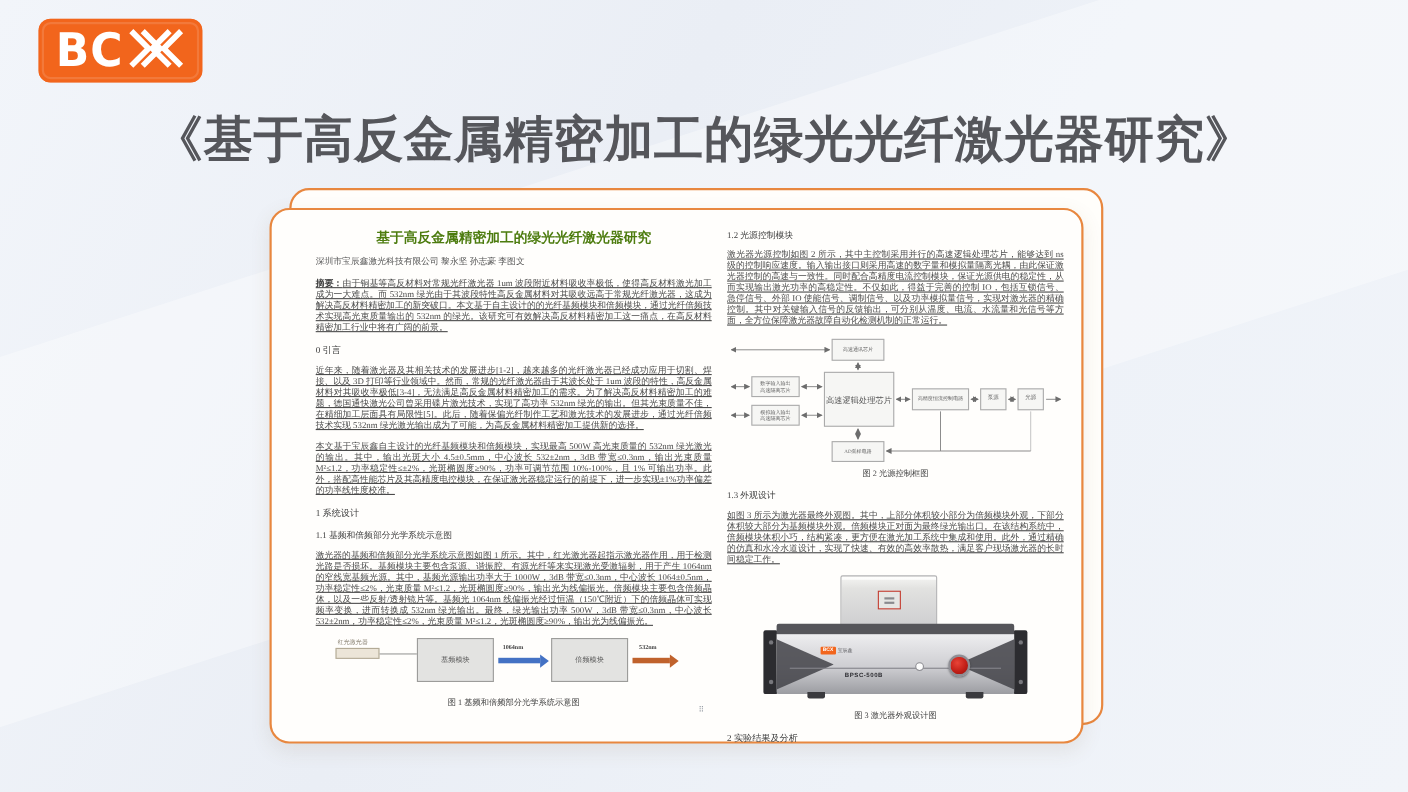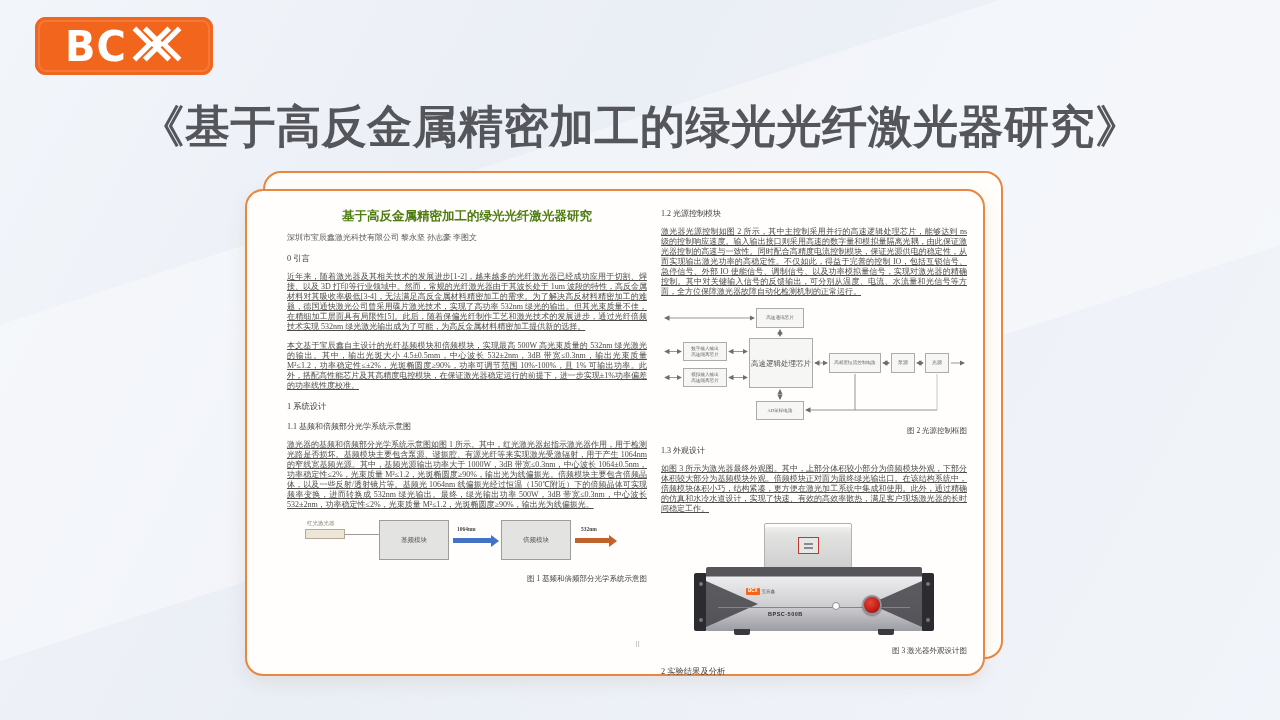--- a/index.html
+++ b/index.html
@@ -6,21 +6,21 @@
   html,body { width:1280px; height:720px; overflow:hidden; }
   body {
     font-family:"Liberation Sans", sans-serif;
     background:linear-gradient(118deg,#f2f5fa 0%,#eaeef5 40%,#eef2f8 70%,#f1f4f9 100%);
     position:relative; color:#4a4a4a;
   }
   .bg-stripe { position:absolute; left:-220px; top:120px; width:1750px; height:320px;
     background:rgba(255,255,255,0.35); transform:rotate(-18deg); pointer-events:none; }
 
   
-  .logo { position:absolute; left:35px; top:17px; width:178px; height:58px;
+  .logo { position:absolute; left:35px; top:17px; width:149px; height:58px;
     background:#f2651c; border-radius:11px; display:flex; align-items:center;
     justify-content:center; gap:4px; box-shadow:inset 0 0 0 3px #f2651c, inset 0 0 0 5px #ffffff22; }
   .logo-text { color:#fff; font-weight:bold; font-size:40px; letter-spacing:1px;
     font-family:"DejaVu Sans", sans-serif; line-height:1; transform:scaleY(1.05); }
   .logo-mark { display:block; }
 
   
   .slide-title { position:absolute; top:97px; left:0; width:1280px; text-align:center;
     font-size:45px; font-weight:bold; color:#55565b; letter-spacing:0.5px;
     font-family:"Liberation Sans", sans-serif; }
@@ -55,21 +55,21 @@
   .fig1-box1 { left:82px; } .fig1-box2 { left:204px; }
   .h-arrow { position:absolute; height:5px; }
   .h-arrow::after { content:""; position:absolute; right:-8px; top:-3.5px;
     border-left:8px solid; border-top:6px solid transparent; border-bottom:6px solid transparent; }
   .arrow-blue { left:156px; top:18px; width:38px; background:#4472c4; }
   .arrow-blue::after { border-left-color:#4472c4; }
   .arrow-orange { left:278px; top:18px; width:34px; background:#c0622c; }
   .arrow-orange::after { border-left-color:#c0622c; }
   .arrow-label { position:absolute; top:6px; font-size:5.5px; color:#444; font-weight:bold; }
   .lbl-1064 { left:160px; } .lbl-532 { left:284px; }
-  .fig-caption { font-size:7.5px; color:#3d3d3d; text-align:right; margin-bottom:8px; }
+  .fig-caption { font-size:7.5px; color:#3d3d3d; text-align:center; margin-bottom:8px; }
 
   
   .fig2 { position:relative; width:305px; height:118px; margin:4px 0 2px;text-decoration:underline; }
   .f2-box { position:absolute; background:#f6f6f4; border:1px solid #ababab;
     display:flex; flex-direction:column; align-items:center; justify-content:center;
     font-size:4.6px; color:#666; line-height:1.2; text-align:center; }
   .f2-top    { left:95px;  top:2px;  width:48px; height:20px; }
   .f2-center { left:88px;  top:32px; width:64px; height:50px; font-size:7.5px; color:#555; }
   .f2-l1 { left:22px; top:36px; width:44px; height:19px; }
   .f2-l2 { left:22px; top:62px; width:44px; height:19px; }
@@ -140,20 +140,21 @@
 
 <div class="slide-title">《基于高反金属精密加工的绿光光纤激光器研究》</div>
 
 <div class="card-back"></div>
 <div class="card-front">
 
   <div class="col col-left">
     <div class="paper-title">基于高反金属精密加工的绿光光纤激光器研究</div>
     <div class="authors">深圳市宝辰鑫激光科技有限公司  黎永坚  孙志豪  李图文</div>
 
+    <p class="body-p"><span class="abstract-label">摘要：</span><span>由于铜基等高反材料对常规光纤激光器 1um 波段附近材料吸收率极低，使得高反材料激光加工成为一大难点。而 532nm 绿光由于其波段特性高反金属材料对其吸收远高于常规光纤激光器，这成为解决高反材料精密加工的新突破口。本文基于自主设计的的光纤基频模块和倍频模块，通过光纤倍频技术实现高光束质量输出的 532nm 的绿光。该研究可有效解决高反材料精密加工这一痛点，在高反材料精密加工行业中将有广阔的前景。</span></p>
 
     <div class="sec-h">0 引言</div>
     <p class="body-p">近年来，随着激光器及其相关技术的发展进步[1-2]，越来越多的光纤激光器已经成功应用于切割、焊接、以及 3D 打印等行业领域中。然而，常规的光纤激光器由于其波长处于 1um 波段的特性，高反金属材料对其吸收率极低[3-4]，无法满足高反金属材料精密加工的需求。为了解决高反材料精密加工的难题，德国通快激光公司曾采用碟片激光技术，实现了高功率 532nm 绿光的输出。但其光束质量不佳，在精细加工层面具有局限性[5]。此后，随着保偏光纤制作工艺和激光技术的发展进步，通过光纤倍频技术实现 532nm 绿光激光输出成为了可能，为高反金属材料精密加工提供新的选择。</p>
     <p class="body-p">本文基于宝辰鑫自主设计的光纤基频模块和倍频模块，实现最高 500W 高光束质量的 532nm 绿光激光的输出。其中，输出光斑大小 4.5±0.5mm，中心波长 532±2nm，3dB 带宽≤0.3nm，输出光束质量 M²≤1.2，功率稳定性≤±2%，光斑椭圆度≥90%，功率可调节范围 10%-100%，且 1% 可输出功率。此外，搭配高性能芯片及其高精度电控模块，在保证激光器稳定运行的前提下，进一步实现±1%功率偏差的功率线性度校准。</p>
 
     <div class="sec-h">1 系统设计</div>
     <div class="sub-h">1.1 基频和倍频部分光学系统示意图</div>
     <p class="body-p">激光器的基频和倍频部分光学系统示意图如图 1 所示。其中，红光激光器起指示激光器作用，用于检测光路是否损坏。基频模块主要包含泵源、谐振腔、有源光纤等来实现激光受激辐射，用于产生 1064nm 的窄线宽基频光源。其中，基频光源输出功率大于 1000W，3dB 带宽≤0.3nm，中心波长 1064±0.5nm，功率稳定性≤2%，光束质量 M²≤1.2，光斑椭圆度≥90%，输出光为线偏振光。倍频模块主要包含倍频晶体，以及一些反射/透射镜片等。基频光 1064nm 线偏振光经过恒温（150℃附近）下的倍频晶体可实现频率变换，进而转换成 532nm 绿光输出。最终，绿光输出功率 500W，3dB 带宽≤0.3nm，中心波长 532±2nm，功率稳定性≤2%，光束质量 M²≤1.2，光斑椭圆度≥90%，输出光为线偏振光。</p>
 
     <div class="fig1">

